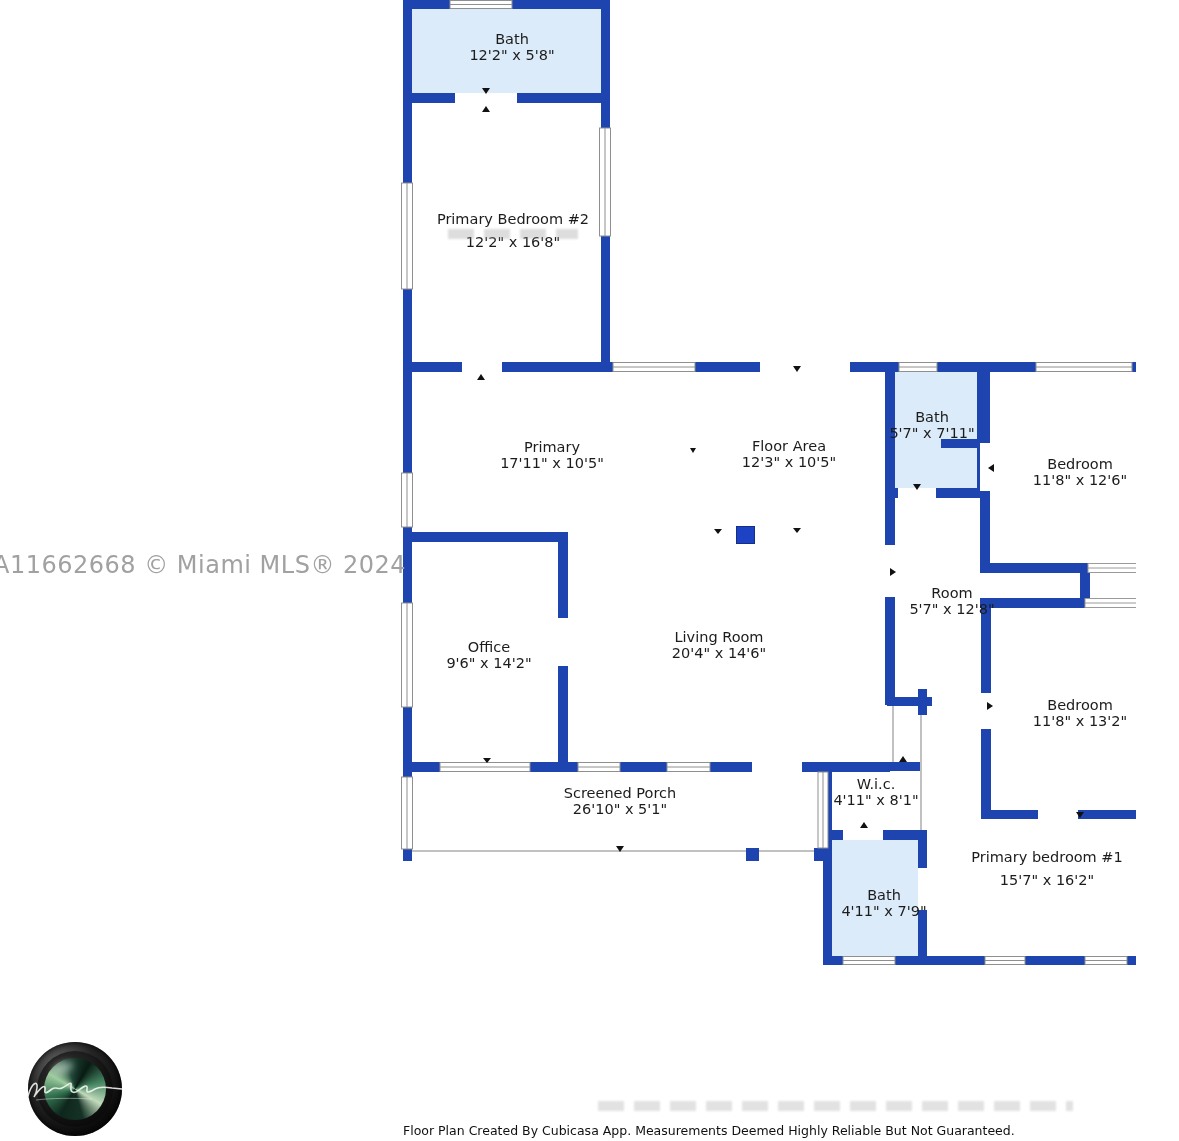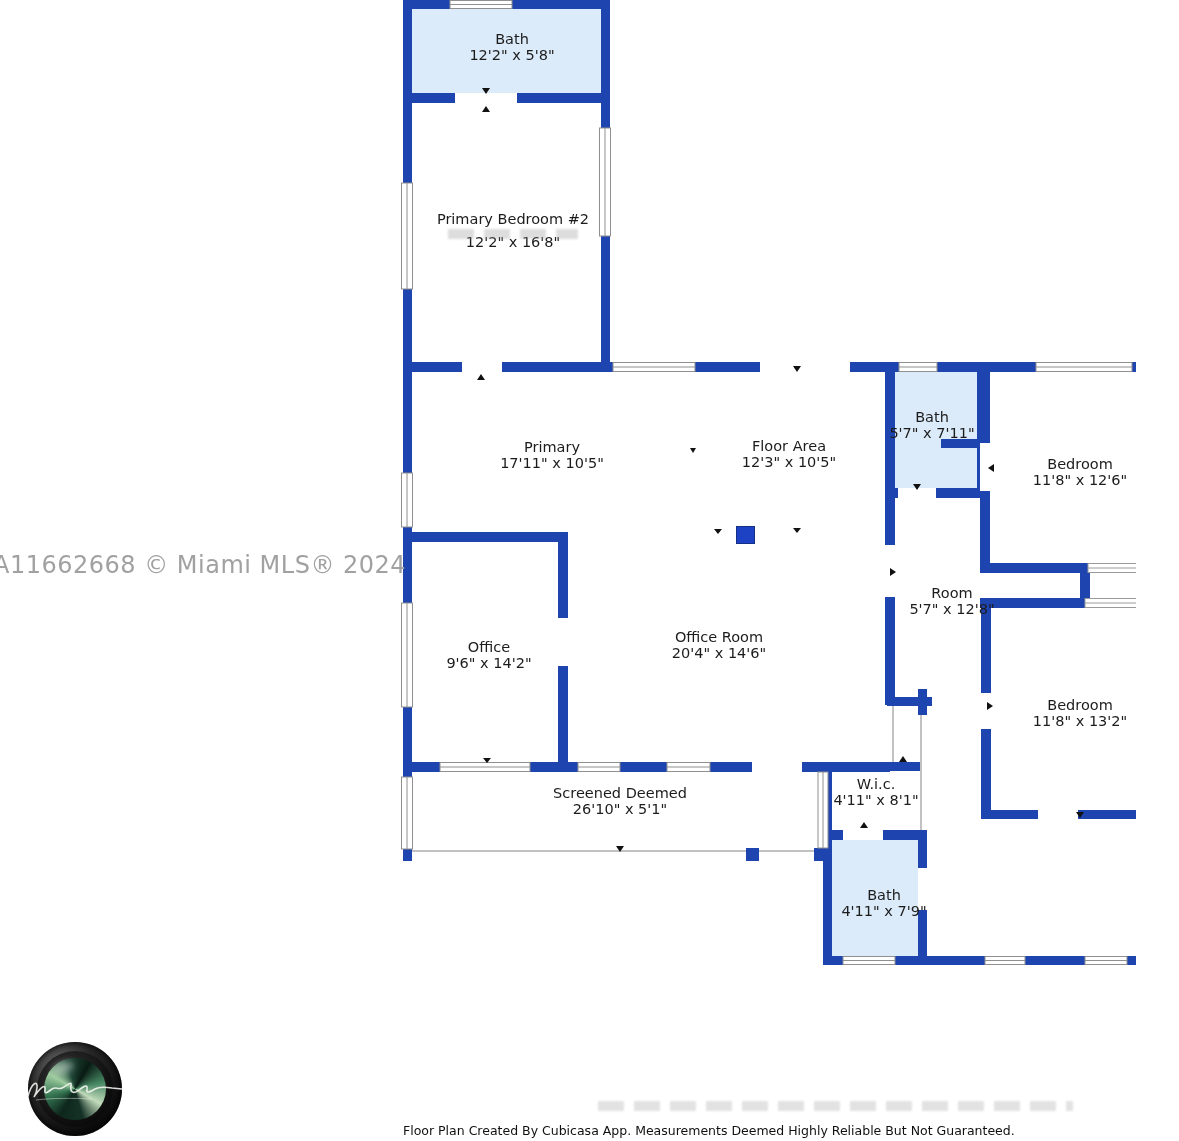--- a/index.html
+++ b/index.html
@@ -234,49 +234,53 @@
     <div class="rname">Bedroom</div>
     <div class="rdims">11'8" x 12'6"</div>
   </div>
 
   <div class="room-label" style="left:489px;top:639px">
     <div class="rname">Office</div>
     <div class="rdims">9'6" x 14'2"</div>
   </div>
 
   <div class="room-label" style="left:719px;top:629px">
-    <div class="rname">Office Room</div>
+    <div class="rname">Living Room</div>
     <div class="rdims">20'4" x 14'6"</div>
   </div>
 
   <div class="room-label" style="left:952px;top:585px">
     <div class="rname">Room</div>
     <div class="rdims">5'7" x 12'8"</div>
   </div>
 
   <div class="room-label" style="left:1080px;top:697px">
     <div class="rname">Bedroom</div>
     <div class="rdims">11'8" x 13'2"</div>
   </div>
 
   <div class="room-label" style="left:620px;top:785px">
-    <div class="rname">Screened Deemed</div>
+    <div class="rname">Screened Porch</div>
     <div class="rdims">26'10" x 5'1"</div>
   </div>
 
   <div class="room-label" style="left:876px;top:776px">
     <div class="rname">W.i.c.</div>
     <div class="rdims">4'11" x 8'1"</div>
   </div>
 
   <div class="room-label" style="left:884px;top:887px">
     <div class="rname">Bath</div>
     <div class="rdims">4'11" x 7'9"</div>
   </div>
 
+  <div class="room-label gapped" style="left:1047px;top:849px">
+    <div class="rname">Primary bedroom #1</div>
+    <div class="rdims">15'7" x 16'2"</div>
+  </div>
 
   <div class="watermark">A11662668 © Miami MLS® 2024</div>
 
   <div id="smudge-pb2" class="smudge"></div>
   <div id="smudge-bottom" class="smudge"></div>
 
   <div class="disclaimer">Floor Plan Created By Cubicasa App. Measurements Deemed Highly Reliable But Not Guaranteed.</div>
 
   <div class="logo">
     <div class="lens-outer"></div>

